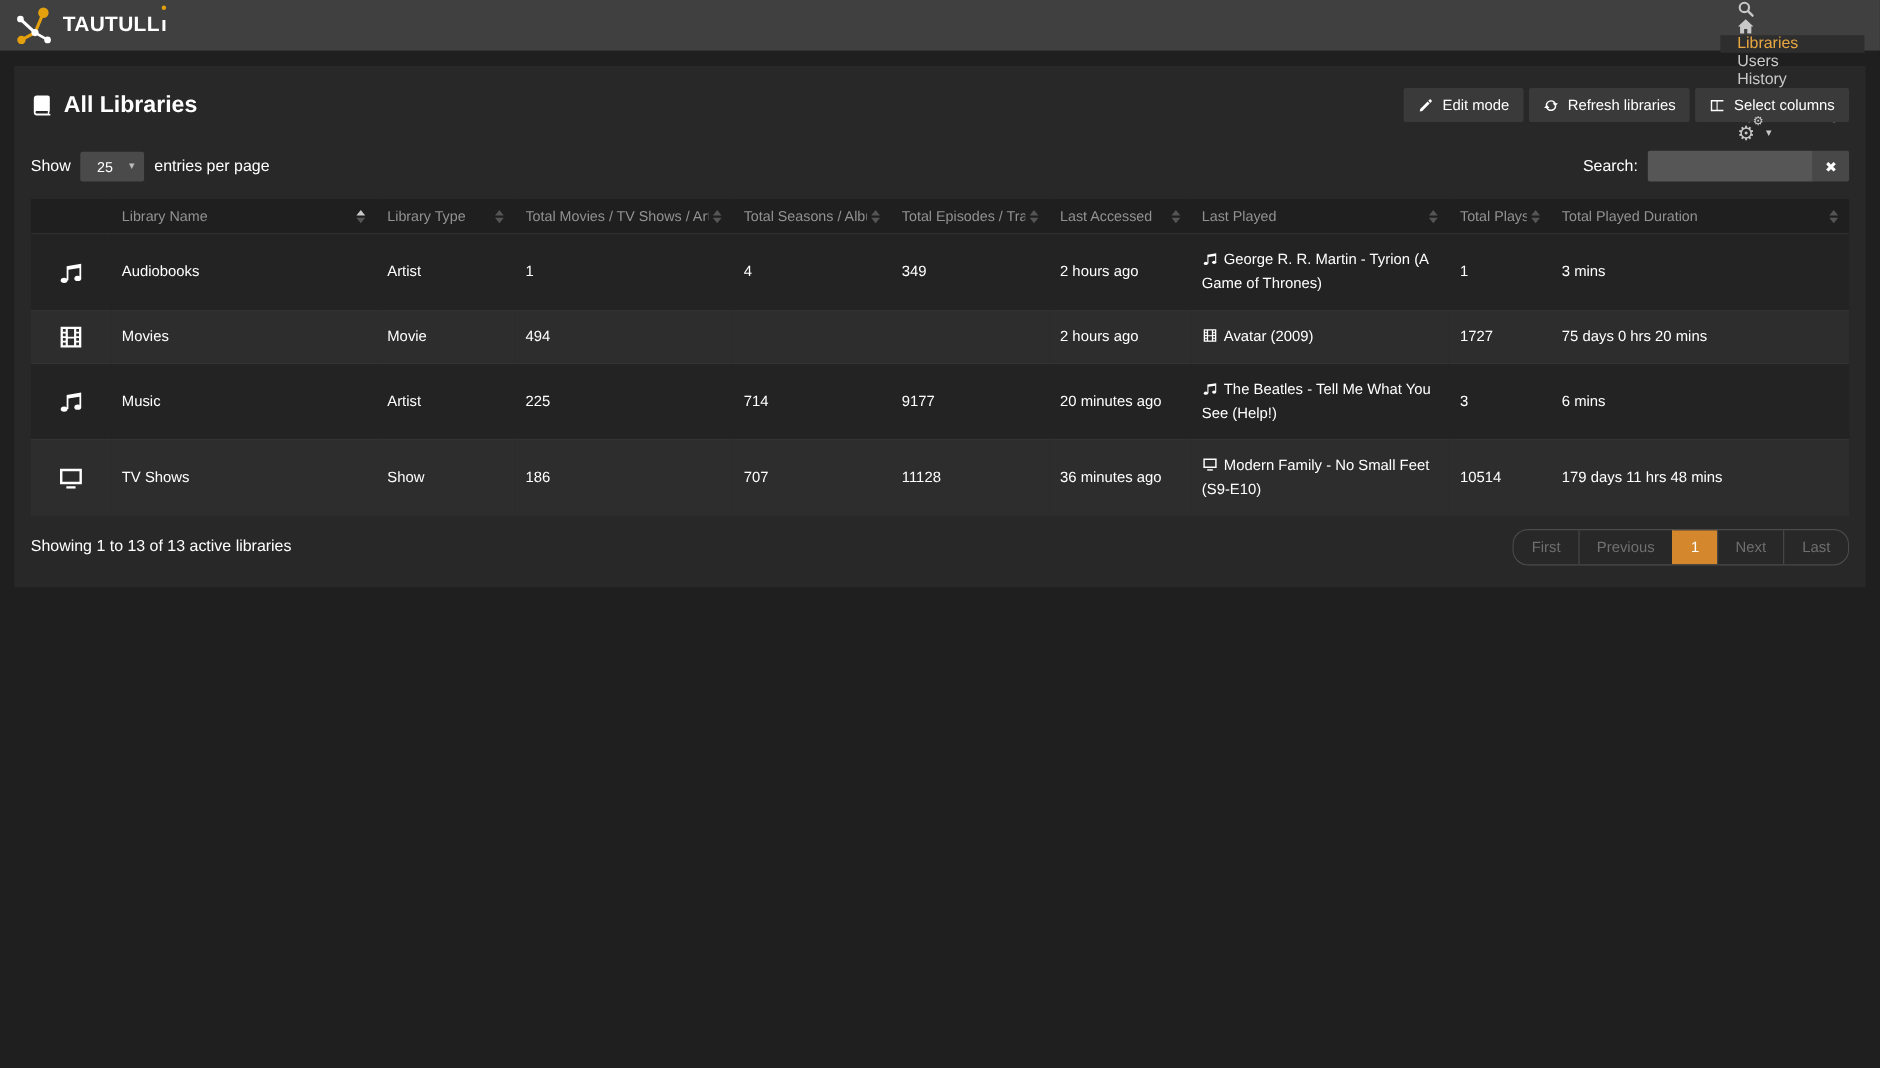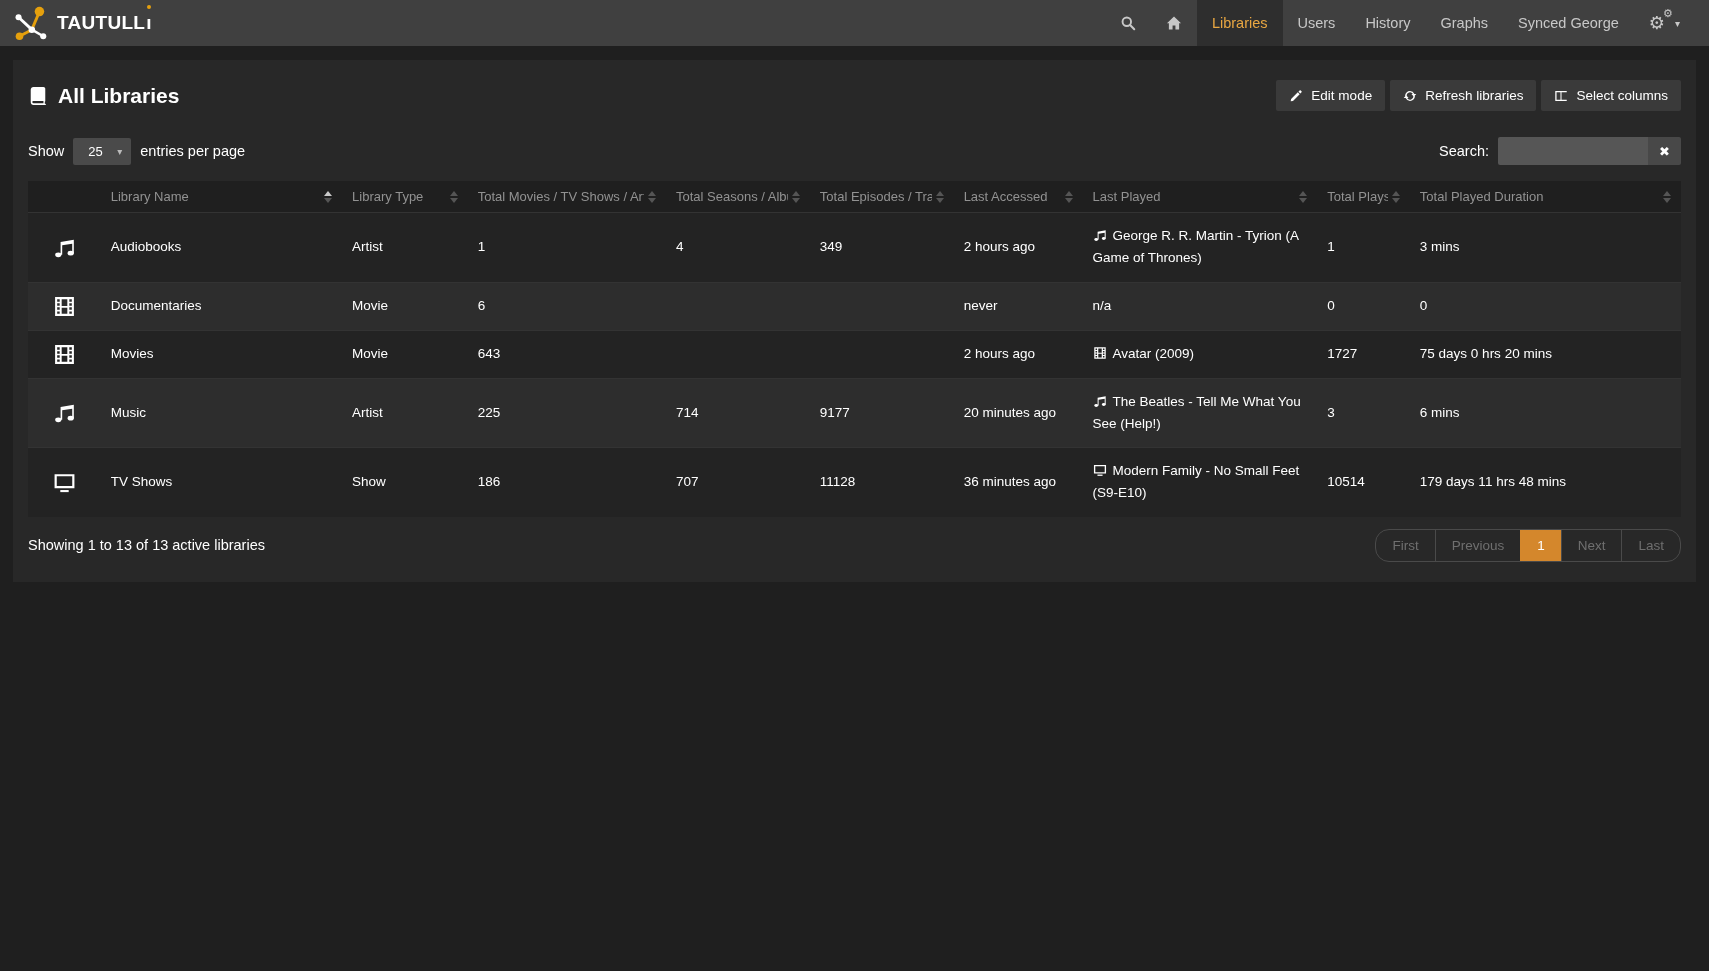--- a/index.html
+++ b/index.html
@@ -15,21 +15,21 @@
   .navbar {
     height:46px; background:#404040;
     display:flex; align-items:stretch; justify-content:space-between;
     padding:0 14px 0 10px;
   }
   .brand-wrap { display:flex; align-items:center; gap:9px; }
   .logo-svg { width:38px; height:38px; display:block; }
   .brand { font-size:19px; font-weight:bold; color:#fff; letter-spacing:.3px; display:flex; align-items:baseline; }
   .brand-i { position:relative; display:inline-block; margin-left:1px; }
   .brand-i .tittle { position:absolute; top:-7px; left:1px; width:4px; height:4px; border-radius:50%; background:#e5a00d; }
-  .nav-right { display:flex; align-items:stretch; }
+  .nav-right { display:flex; align-items:stretch;flex-direction:column; }
   .nav-item {
     display:flex; align-items:center; padding:0 15px;
     color:#c8c8c8; font-size:14.5px; cursor:pointer; white-space:nowrap;
   }
   .nav-item svg { width:16px; height:16px; fill:#c8c8c8; }
   .nav-item.active { background:#2e2e2e; color:#e9a742; }
   .gears { position:relative; font-size:18px; color:#c8c8c8; line-height:1; }
   .gear-sm { position:absolute; top:-6px; right:-8px; font-size:11px; }
   .nav-caret { font-size:10px; color:#c8c8c8; margin-left:10px; }
 
@@ -318,37 +318,23 @@
                 <ellipse cx="15.4" cy="14.9" rx="2.7" ry="2.1"></ellipse>
                 <path d="M6.6 16.4 V5.2 L18.1 3.3 V14.9 H16.7 V6.7 L8 8.1 V16.4 Z"></path>
               </svg></span><span>George R. R. Martin - Tyrion (A Game of Thrones)</span></td>
         <td>1</td>
         <td>3 mins</td>
       </tr>
       <tr>
         <td class="c-icon"><span class="lib-icon"><svg viewBox="0 0 22 22" fill="currentColor">
                 <path fill-rule="evenodd" d="M2 2h18v18H2Z M4 4h2.4v2.4H4Z M4 7.9h2.4v2.4H4Z M4 11.8h2.4v2.4H4Z M4 15.7h2.4V18H4Z M15.6 4H18v2.4h-2.4Z M15.6 7.9H18v2.4h-2.4Z M15.6 11.8H18v2.4h-2.4Z M15.6 15.7H18V18h-2.4Z M8.3 4h5.4v6.6H8.3Z M8.3 12.1h5.4V18H8.3Z"></path>
               </svg></span></td>
-        <td class="c-name">Documentaries</td>
-        <td>Movie</td>
-        <td>6</td>
-        <td></td>
-        <td></td>
-        <td>never</td>
-        <td class="c-lp"><span>n/a</span></td>
-        <td>0</td>
-        <td>0</td>
-      </tr>
-      <tr>
-        <td class="c-icon"><span class="lib-icon"><svg viewBox="0 0 22 22" fill="currentColor">
-                <path fill-rule="evenodd" d="M2 2h18v18H2Z M4 4h2.4v2.4H4Z M4 7.9h2.4v2.4H4Z M4 11.8h2.4v2.4H4Z M4 15.7h2.4V18H4Z M15.6 4H18v2.4h-2.4Z M15.6 7.9H18v2.4h-2.4Z M15.6 11.8H18v2.4h-2.4Z M15.6 15.7H18V18h-2.4Z M8.3 4h5.4v6.6H8.3Z M8.3 12.1h5.4V18H8.3Z"></path>
-              </svg></span></td>
         <td class="c-name">Movies</td>
         <td>Movie</td>
-        <td>643</td>
+        <td>494</td>
         <td></td>
         <td></td>
         <td>2 hours ago</td>
         <td class="c-lp"><span class="lp-icon"><svg viewBox="0 0 22 22" fill="currentColor">
                 <path fill-rule="evenodd" d="M2 2h18v18H2Z M4 4h2.4v2.4H4Z M4 7.9h2.4v2.4H4Z M4 11.8h2.4v2.4H4Z M4 15.7h2.4V18H4Z M15.6 4H18v2.4h-2.4Z M15.6 7.9H18v2.4h-2.4Z M15.6 11.8H18v2.4h-2.4Z M15.6 15.7H18V18h-2.4Z M8.3 4h5.4v6.6H8.3Z M8.3 12.1h5.4V18H8.3Z"></path>
               </svg></span><span>Avatar (2009)</span></td>
         <td>1727</td>
         <td>75 days 0 hrs 20 mins</td>
       </tr>
       <tr>

